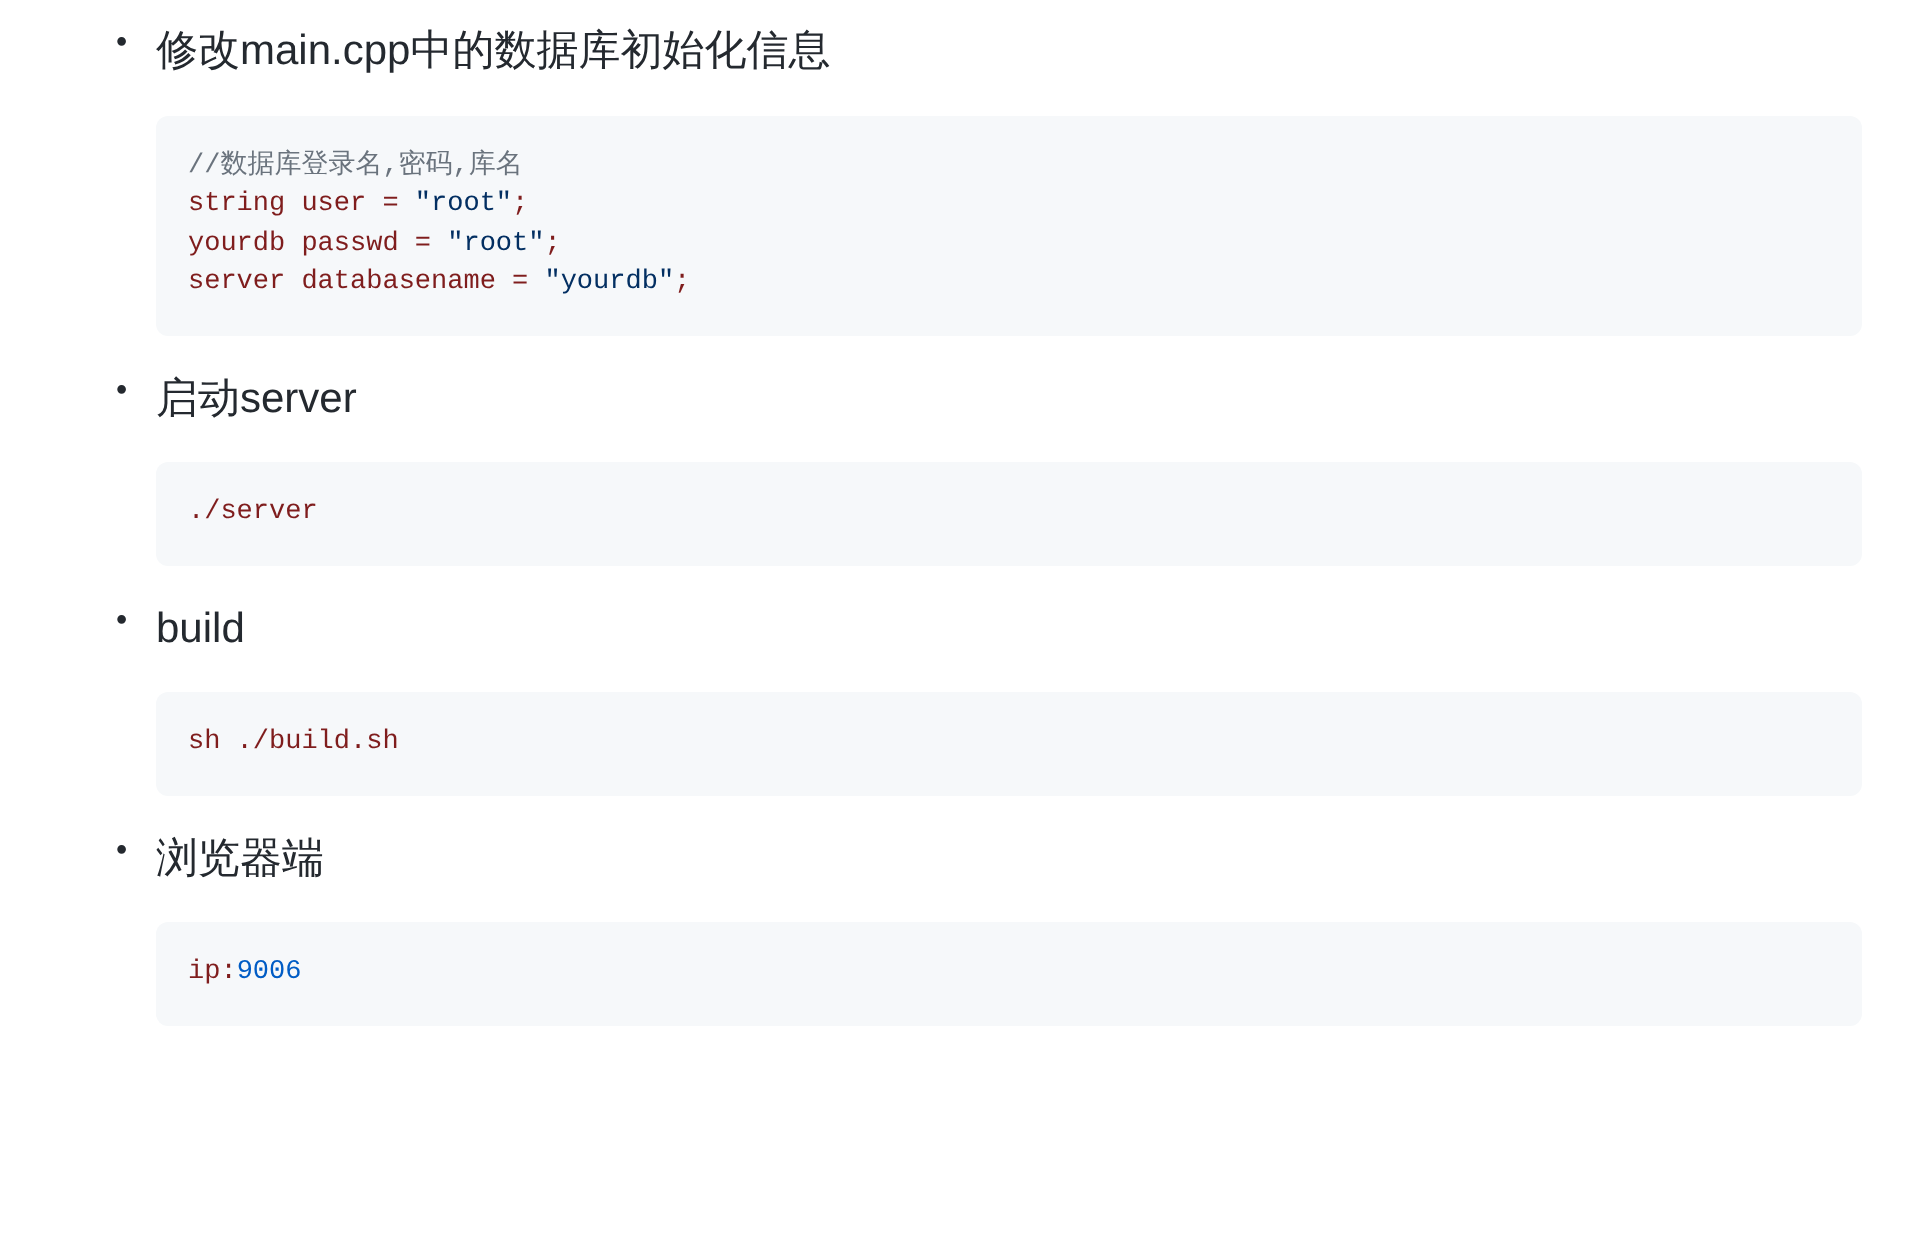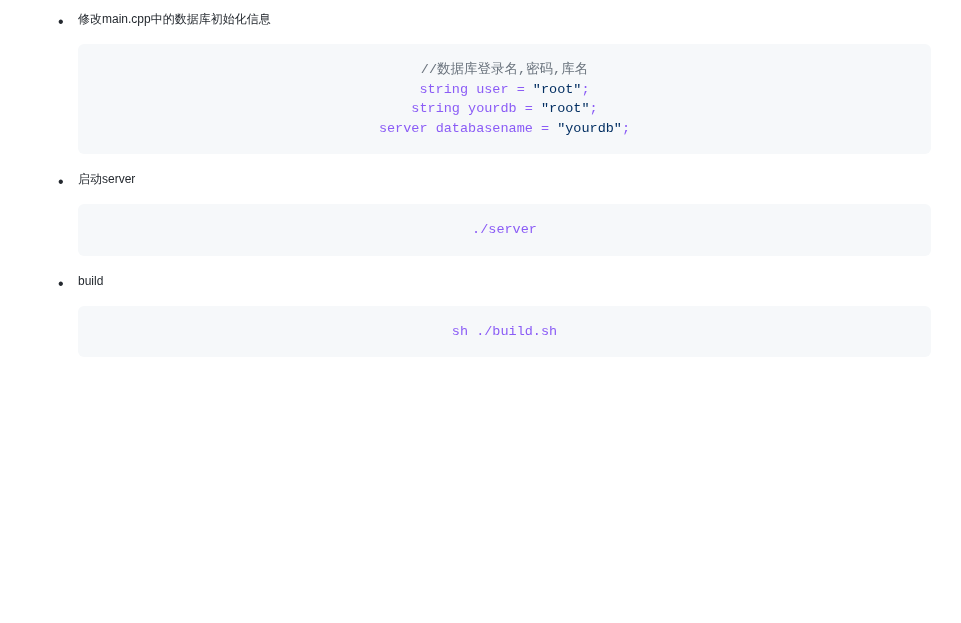--- a/index.html
+++ b/index.html
@@ -29,73 +29,78 @@
     }
     ul.main-list > li::before {
       content: "•";
       position: absolute;
       left: 10px;
       top: 0;
       font-size: 16px;
       color: #24292f;
     }
     .item-text {
-      font-size: 12px;
+      font-size: 21px;
       color: #24292f;
       margin-bottom: 16px;
       display: block;
     }
     .code-block {
       background: #f6f8fa;
       border-radius: 6px;
       padding: 16px;
       font-family: ui-monospace, SFMono-Regular, "SF Mono", Menlo, Consolas, "Liberation Mono", monospace;
       font-size: 13.5px;
       line-height: 1.45;
       color: #24292f;
       margin-right: 30px;
       margin-top: 16px;
       overflow-x: auto;
     }
     .code-line {
       white-space: pre;
       display: block;
-      text-align: center;
     }
     .comment {
       color: #6a737d;
     }
     .keyword {
-      color: #8b5cf6;
+      color: #7f1d1d;
     }
     .string {
       color: #032f62;
     }
     .number {
       color: #005cc5;
     }
   </style>
 </head>
 <body>
 
 <ul class="main-list">
 <li>
       <p class="item-text">修改main.cpp中的数据库初始化信息</p>
       <div class="code-block">
         <span class="code-line"><span class="comment">//数据库登录名,密码,库名</span></span>
         <span class="code-line"><span class="keyword">string user = </span><span class="string">"root"</span><span class="keyword">;</span></span>
-        <span class="code-line"><span class="keyword">string yourdb = </span><span class="string">"root"</span><span class="keyword">;</span></span>
+        <span class="code-line"><span class="keyword">yourdb passwd = </span><span class="string">"root"</span><span class="keyword">;</span></span>
         <span class="code-line"><span class="keyword">server databasename = </span><span class="string">"yourdb"</span><span class="keyword">;</span></span>
       </div>
     </li>
     <li>
       <p class="item-text">启动server</p>
       <div class="code-block">
         <span class="code-line"><span class="keyword">./server</span></span>
       </div>
     </li>
     <li>
       <p class="item-text">build</p>
       <div class="code-block">
         <span class="code-line"><span class="keyword">sh ./build.sh</span></span>
       </div>
     </li>
+    <li>
+      <p class="item-text">浏览器端</p>
+      <div class="code-block">
+        <span class="code-line"><span class="keyword">ip:</span><span class="number">9006</span></span>
+      </div>
+    </li>
   </ul>
 
 </body></html>

